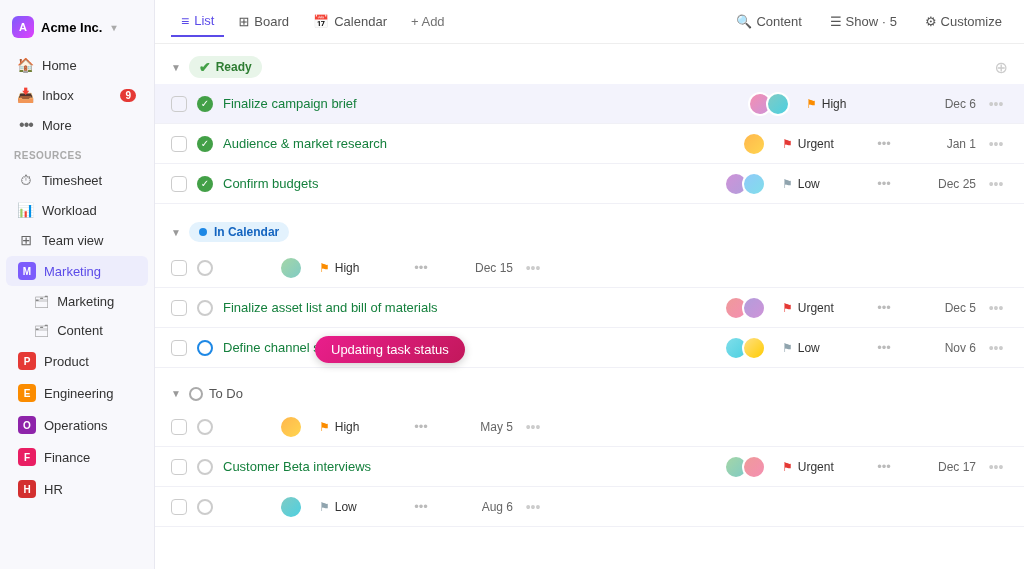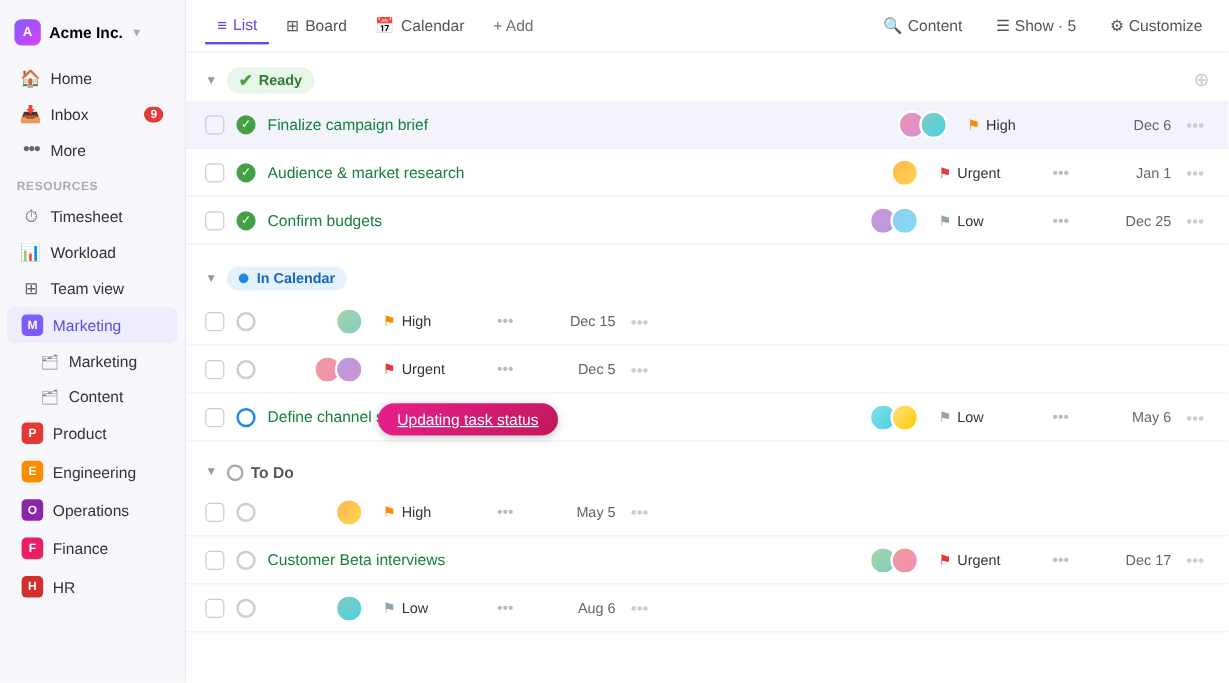--- a/index.html
+++ b/index.html
@@ -249,30 +249,29 @@
       top: 8px;
       background: linear-gradient(135deg, #e91e8c, #c2185b);
       color: white;
       border-radius: 20px;
       padding: 6px 16px;
       font-size: 13px;
       font-weight: 500;
       white-space: nowrap;
       z-index: 10;
       box-shadow: 0 2px 8px rgba(0,0,0,0.2);
-      text-decoration: underline;
     }
 
     .to-do-label {
       display: flex;
       align-items: center;
       gap: 6px;
       font-size: 13px;
       color: #555;
-      font-weight: 700;
+      font-weight: 400;
     }
     .to-do-circle { width: 14px; height: 14px; border-radius: 50%; border: 2px solid #aaa; display: inline-block; }
 
     
     .av1 { background: #f48fb1; }
     .av2 { background: #80cbc4; }
 
     .three-dots-mid { color: #bbb; font-size: 13px; width: 24px; text-align: center; }
   </style>
 </head>
@@ -464,20 +463,21 @@
         <span>High</span>
       </div>
       <span class="three-dots-mid">•••</span>
       <span class="task-date">Dec 15</span>
       <div class="task-dots">•••</div>
     </div>
 
     <div class="task-row">
       <div class="task-checkbox"></div>
       <div class="task-status-icon status-open"></div>
+      <span class="task-name">Finalize asset list and bill of materials</span>
       <div class="task-avatars">
         <div class="avatar" style="background:linear-gradient(135deg,#ef9a9a,#f48fb1);"></div>
         <div class="avatar" style="background:linear-gradient(135deg,#b39ddb,#ce93d8);"></div>
       </div>
       <div class="task-priority">
         <span class="priority-flag flag-urgent">⚑</span>
         <span>Urgent</span>
       </div>
       <span class="three-dots-mid">•••</span>
       <span class="task-date">Dec 5</span>
@@ -491,21 +491,21 @@
       <div class="tooltip-bubble">Updating task status</div>
       <div class="task-avatars">
         <div class="avatar" style="background:linear-gradient(135deg,#80deea,#4dd0e1);"></div>
         <div class="avatar" style="background:linear-gradient(135deg,#ffe082,#ffcc02);"></div>
       </div>
       <div class="task-priority">
         <span class="priority-flag flag-low">⚑</span>
         <span>Low</span>
       </div>
       <span class="three-dots-mid">•••</span>
-      <span class="task-date">May 6</span>
+      <span class="task-date">Nov 6</span>
       <div class="task-dots">•••</div>
     </div>
 
     <div class="section-header" style="margin-top:6px;">
       <span class="collapse-arrow">▼</span>
       <span class="to-do-label">
         <span class="to-do-circle"></span>
         <span>To Do</span>
       </span>
     </div>

